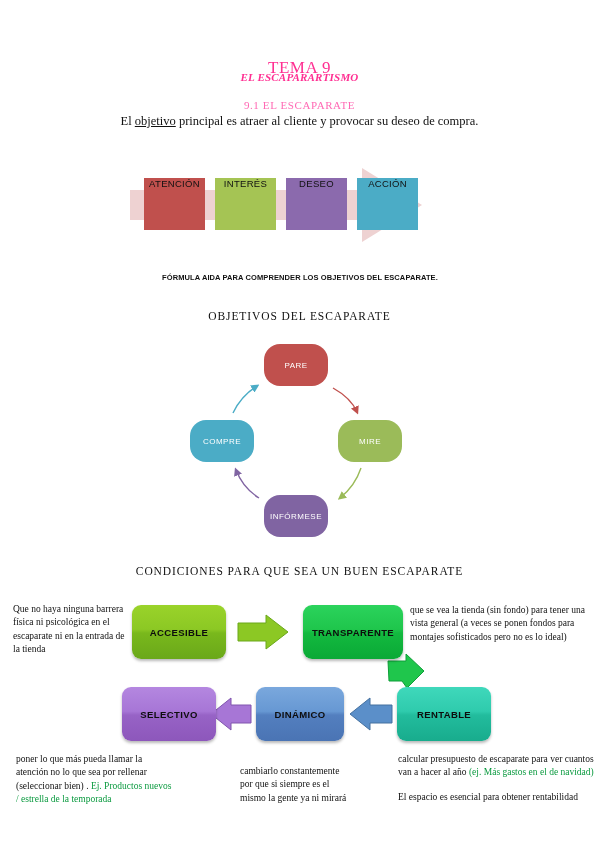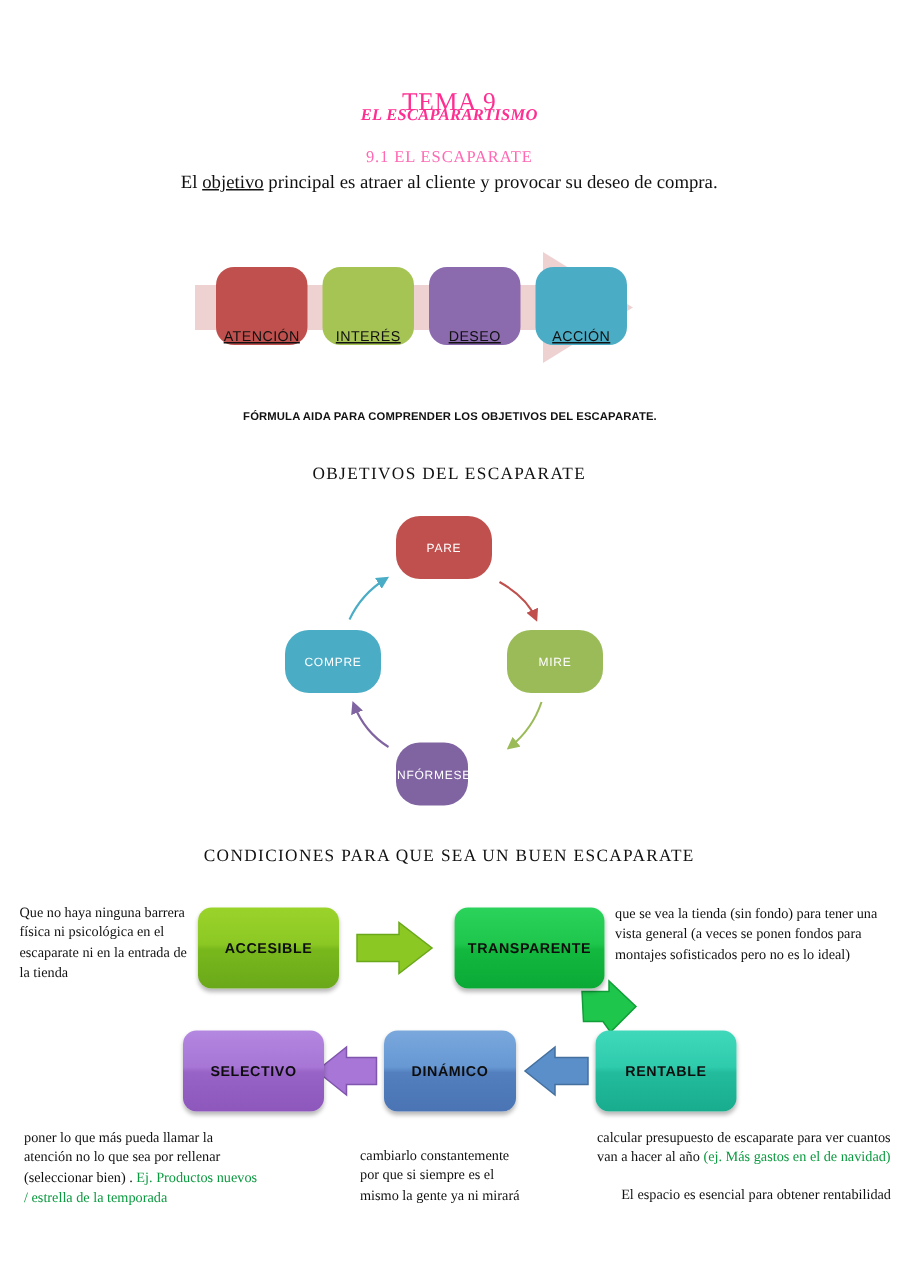--- a/index.html
+++ b/index.html
@@ -29,24 +29,24 @@
   .aida-arrow .shaft{
     position:absolute;left:0;top:22px;width:245px;height:30px;background:#eed2d2;
   }
   .aida-arrow .head{
     position:absolute;left:232px;top:0;width:0;height:0;
     border-top:37px solid transparent;border-bottom:37px solid transparent;
     border-left:60px solid #eed2d2;
   }
   .aida-row{position:absolute;left:14px;top:28px;display:flex;gap:10px;}
   .aida-box{
-    width:61px;height:52px;border-radius:12px;
-    display:flex;align-items:flex-end;justify-content:center;
+    width:61px;height:52px;border-radius:0;
+    display:flex;align-items:flex-start;justify-content:center;
     font-family:"Liberation Sans",sans-serif;
-    font-size:9.5px;color:#111;letter-spacing:.3px;text-decoration:underline;
+    font-size:9.5px;color:#111;letter-spacing:.3px;
   }
   #caption-aida{
     position:absolute;left:160px;top:272px;width:280px;text-align:center;
     font-family:"Liberation Sans",sans-serif;font-weight:bold;font-size:7.5px;
     line-height:1.5;color:#111;letter-spacing:.1px;
   }
 
   
   .sect-title{
     position:absolute;left:0;right:0;text-align:center;
@@ -59,21 +59,21 @@
   
   .cycle{position:absolute;left:185px;top:340px;width:230px;height:200px;}
   .cy-box{
     position:absolute;border-radius:16px;
     display:flex;align-items:center;justify-content:center;
     font-family:"Liberation Sans",sans-serif;font-size:8px;
     color:#ffffff;letter-spacing:.5px;
   }
   #cy-pare{left:79px;top:4px;width:64px;height:42px;background:#c0504d;}
   #cy-mire{left:153px;top:80px;width:64px;height:42px;background:#9bbb59;}
-  #cy-informese{left:79px;top:155px;width:48px;height:42px;background:#8064a2;}
+  #cy-informese{left:79px;top:155px;width:64px;height:42px;background:#8064a2;}
   #cy-compre{left:5px;top:80px;width:64px;height:42px;background:#4bacc6;}
   .cycle svg{position:absolute;left:0;top:0;width:230px;height:200px;}
 
   
   .cond{position:absolute;left:0;top:585px;width:599px;height:263px;}
   .cbox{
     position:absolute;border-radius:9px;
     display:flex;align-items:center;justify-content:center;
     font-family:"Liberation Sans",sans-serif;font-weight:bold;
     font-size:9.5px;color:#0d0d0d;letter-spacing:.4px;
@@ -107,21 +107,21 @@
     font-family:"Liberation Serif",serif;
     font-size:9.5px;line-height:1.42;color:#111;
   }
   #note-accesible{left:13px;top:18px;width:112px;}
   #note-transparente{left:410px;top:19px;width:185px;}
   #note-selectivo{left:16px;top:168px;width:160px;}
   #note-dinamico{left:240px;top:180px;width:110px;}
   #note-rentable{left:398px;top:168px;width:196px;}
   .green{color:#0a9a3f;}
   .note p{margin:0;}
-  .note p.gap{margin-top:11px;text-align:right;}
+  .note p.gap{margin-top:11px;}
 </style>
 </head>
 <body>
 
 <div class="page">
 
   <div class="hdr" id="tema">TEMA 9</div>
   <div class="hdr" id="subtitle">EL ESCAPARARTISMO</div>
   <div class="hdr" id="sec-num">9.1 EL ESCAPARATE</div>
   <div class="hdr" id="lead">

